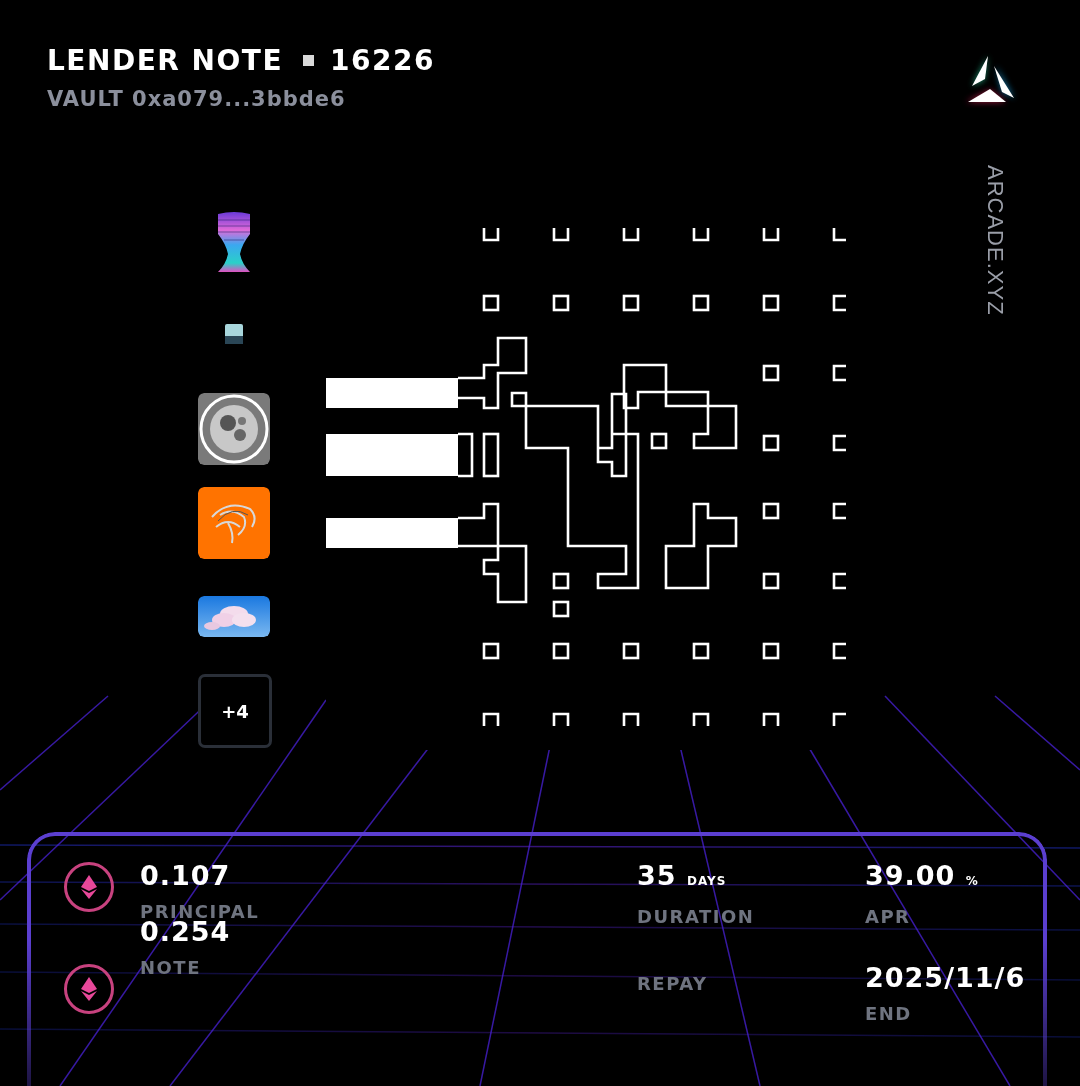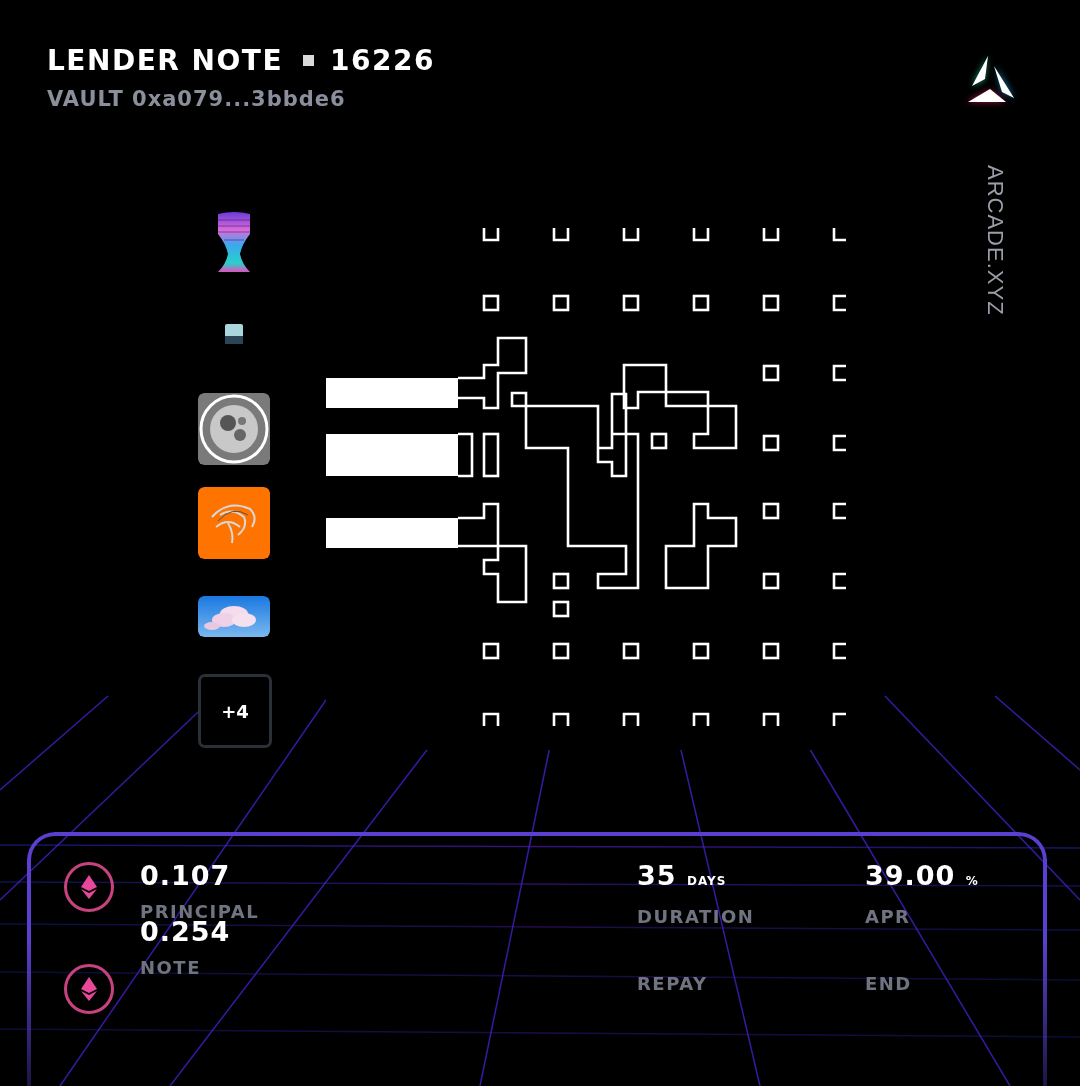--- a/index.html
+++ b/index.html
@@ -230,14 +230,15 @@
   <div class="lbl">DURATION</div>
 </div>
 <div class="stat" style="left:865px;top:861px;">
   <div class="val"><span>39.00</span> <span class="unit">%</span></div>
   <div class="lbl">APR</div>
 </div>
 <div class="stat" style="left:637px;top:963px;">
   <div class="lbl">REPAY</div>
 </div>
 <div class="stat" style="left:865px;top:963px;">
+  <div class="val">2025/11/6</div>
   <div class="lbl">END</div>
 </div>
 
 </body></html>

